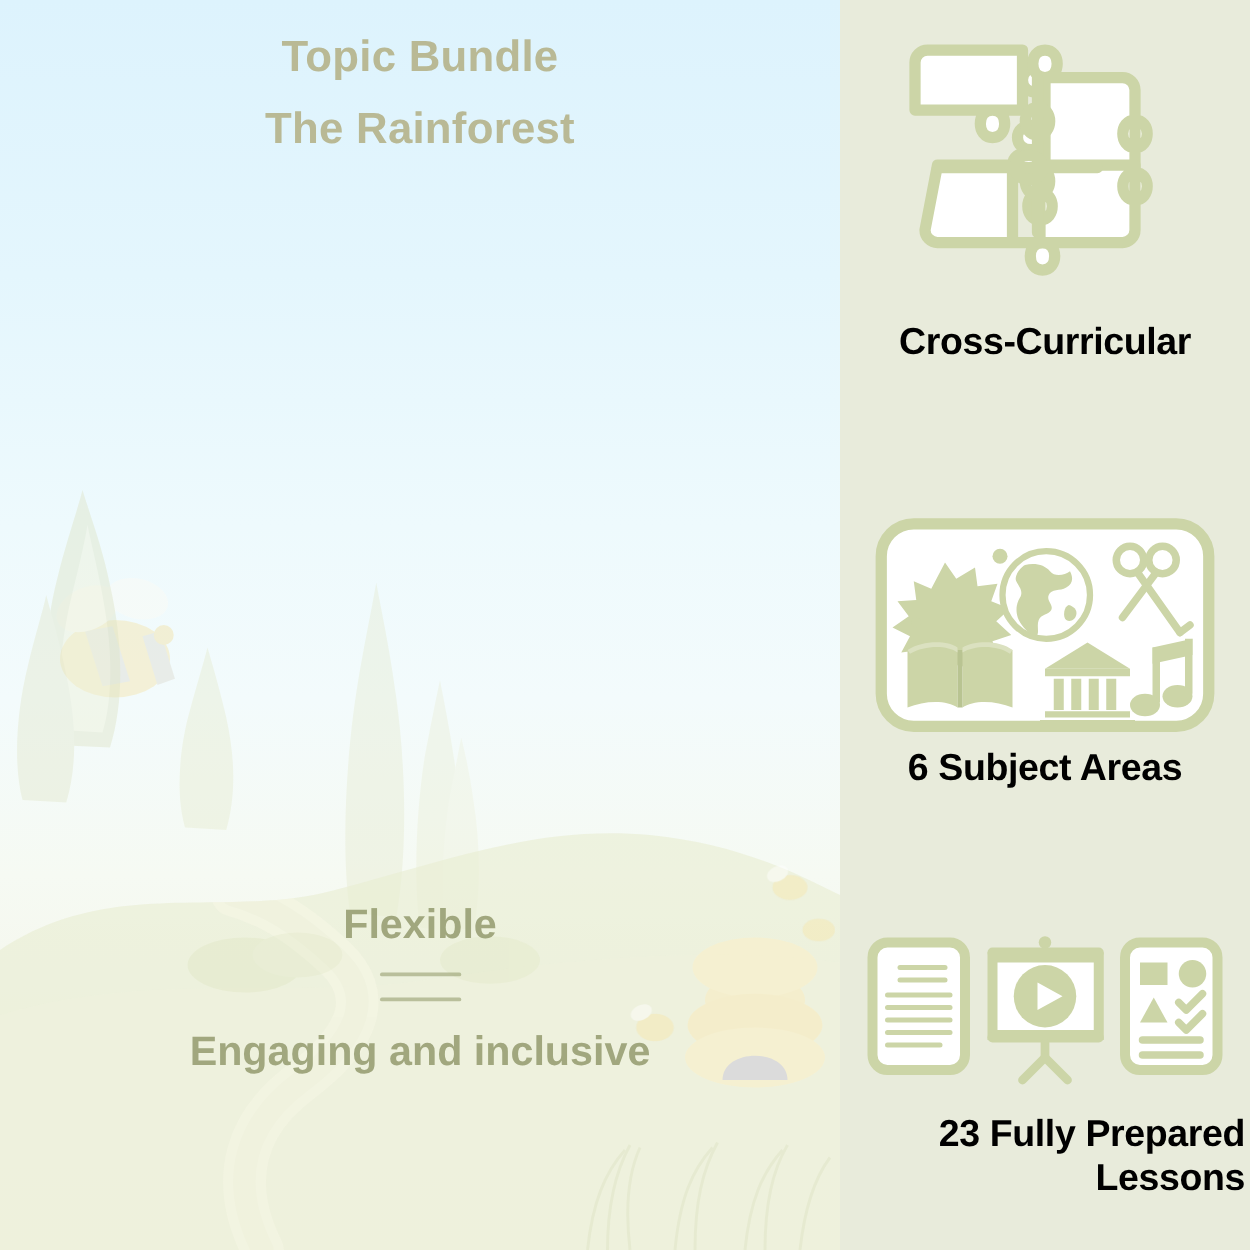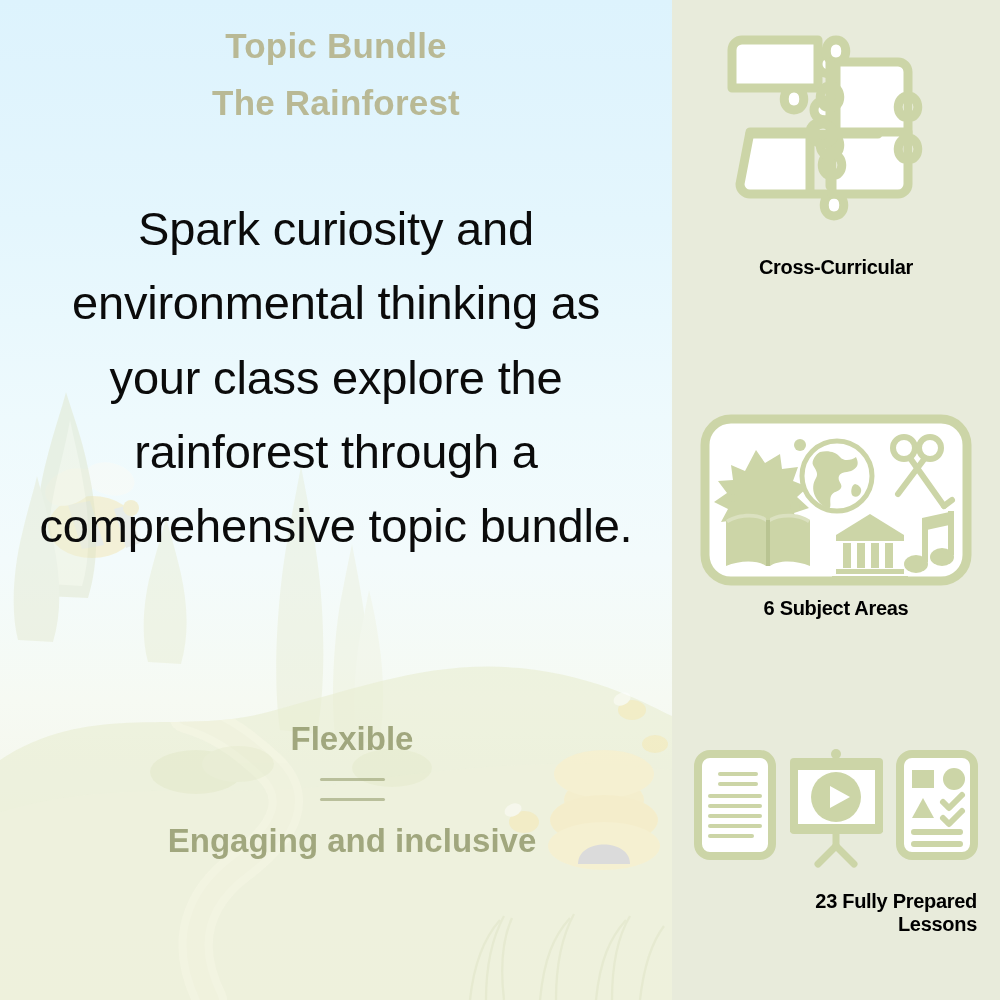--- a/index.html
+++ b/index.html
@@ -26,21 +26,21 @@
     font-size:35px;font-weight:bold;line-height:1.62;
     color:#b9b995;letter-spacing:.2px;
   }
   .body-copy{
     position:absolute;left:26px;top:192px;width:620px;
     text-align:center;
     font-size:47px;line-height:1.58;font-weight:400;
     color:#0b0b0b;letter-spacing:-.2px;
   }
   .feature-list{
-    position:absolute;left:16px;top:716px;width:672px;text-align:center;
+    position:absolute;left:0;top:716px;width:672px;text-align:center;
   }
   .feature{
     font-size:33px;font-weight:bold;color:#939a6e;opacity:.85;
     line-height:1.0;padding:6px 0 6px 0;
   }
   .feature-sep{
     width:65px;height:3px;background:#a7ad84;opacity:.75;
     margin:17px auto 17px auto;border-radius:2px;
   }
 
@@ -51,23 +51,23 @@
   }
   .feature-card{
     position:absolute;left:0;width:328px;text-align:center;
   }
   .fc1{top:14px;}
   .fc2{top:414px;}
   .fc3{top:746px;}
 
   .icon-wrap{display:flex;justify-content:center;align-items:center;}
   .card-label{
-    font-size:20px;font-weight:bold;color:#000000;
+    font-size:30px;font-weight:bold;color:#000000;
     line-height:1.17;margin-top:10px;letter-spacing:-.3px;
-    padding:0 23px;
+    padding:0 4px;
   }
   .lbl2{margin-top:11px;}
   .lbl3{margin-top:22px;text-align:right;}
 </style>
 </head>
 <body>
 
 <div class="canvas">
 
   <div class="left-panel">
@@ -144,21 +144,20 @@
       </g>
     </svg>
 
     <div class="left-content">
 
       <div class="headline">
         <div>Topic Bundle</div>
         <div>The Rainforest</div>
       </div>
 
-      <div class="body-copy">Spark curiosity and environmental thinking as your class explore the rainforest through a comprehensive topic bundle.</div>
 
       <div class="feature-list">
         <div class="feature">Flexible</div>
         <div class="feature-sep"></div>
         <div class="feature-sep"></div>
         <div class="feature">Engaging and inclusive</div>
       </div>
 
     </div>
   </div>

